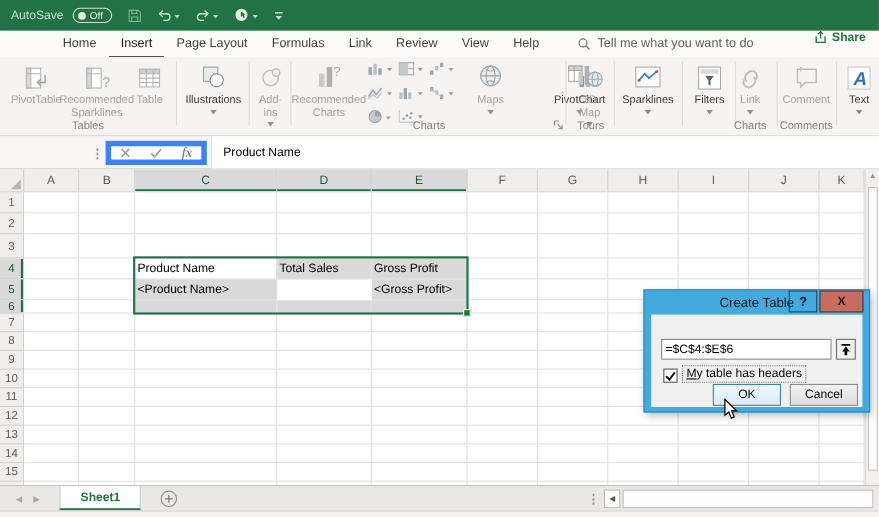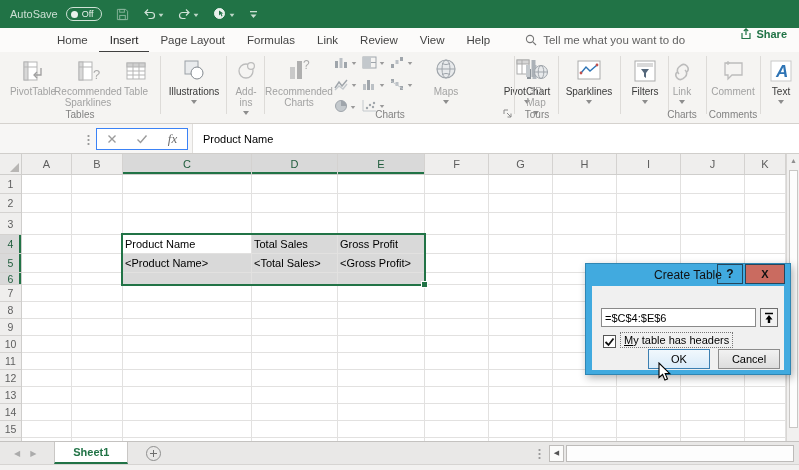--- a/index.html
+++ b/index.html
@@ -36,21 +36,21 @@
   .rbtn .dd{border-top-color:#8D8D8D;margin-top:1px;}
   .cmini{position:absolute;display:flex;align-items:center;gap:2px;}
   .cmini .dd{transform:scale(.75);border-top-color:#9A9A9A;}
   #dialog-launcher{position:absolute;left:502px;top:56px;width:11px;height:11px;}
 
   
   #formulabar{left:0;top:124px;width:799px;height:30px;background:#F7F6F5;border-bottom:1px solid #D0CECB;display:flex;align-items:center;}
   #name-box{position:absolute;left:4px;top:4px;width:76px;height:22px;background:#fff;border:1px solid #D2D0CD;display:flex;align-items:center;padding:0 6px;color:#222;}
   #name-box .dd{margin-left:auto;border-top-color:#777;}
   .vgrip{position:absolute;left:87px;top:10px;width:3px;height:11px;background:radial-gradient(circle,#9a9a9a 1px,transparent 1.2px);background-size:3px 4px;}
-  #fbx-buttons{position:absolute;left:96px;top:4px;width:92px;height:22px;background:#fff;border:1px solid #3b82f6;display:flex;align-items:center;justify-content:space-around;}
+  #fbx-buttons{position:absolute;left:96px;top:4px;width:92px;height:22px;background:#fff;border:5px solid #3b82f6;display:flex;align-items:center;justify-content:space-around;}
   #formula-field{position:absolute;left:192px;top:0;width:607px;height:29px;background:#fff;border-left:1px solid #E0DEDB;display:flex;align-items:center;padding-left:10px;color:#000;}
   .fx{font-family:"Liberation Serif",serif;font-style:italic;color:#6d6d6d;font-size:13px;}
 
   
   #colheaders{left:0;top:154px;width:786px;height:21px;background:#EFEEED;border-bottom:1px solid #CFCECC;}
   .chd{position:absolute;top:0;height:20px;display:flex;align-items:center;justify-content:center;color:#5E5E5E;border-right:1px solid #D4D2D0;font-size:11px;}
   .chd.sel{background:#D9D9D9;color:#1F5C3C;box-shadow:inset 0 -2px 0 #217346;}
   #corner{position:absolute;left:0;top:0;width:22px;height:20px;border-right:1px solid #CFCECC;}
   #corner .tri{position:absolute;right:2px;bottom:2px;width:0;height:0;border-left:9px solid transparent;border-bottom:9px solid #B8B6B4;}
   #rowheaders{left:0;top:175px;width:22px;height:266px;background:#EFEEED;overflow:hidden;border-right:1px solid #CFCECC;}
@@ -513,21 +513,20 @@
       <div class="gc sel" style="left: 316px; top: 60px; width: 87px; height: 19px;">Gross Profit</div>
       <div class="gc" style="left: 403px; top: 60px; width: 64px; height: 19px;"></div>
       <div class="gc" style="left: 467px; top: 60px; width: 64px; height: 19px;"></div>
       <div class="gc" style="left: 531px; top: 60px; width: 64px; height: 19px;"></div>
       <div class="gc" style="left: 595px; top: 60px; width: 64px; height: 19px;"></div>
       <div class="gc" style="left: 659px; top: 60px; width: 64px; height: 19px;"></div>
       <div class="gc" style="left: 723px; top: 60px; width: 41px; height: 19px;"></div>
       <div class="gc" style="left: 0px; top: 79px; width: 50px; height: 19px;"></div>
       <div class="gc" style="left: 50px; top: 79px; width: 51px; height: 19px;"></div>
       <div class="gc sel" style="left: 101px; top: 79px; width: 129px; height: 19px;">&lt;Product Name&gt;</div>
-      <div class="gc sel" style="left: 230px; top: 79px; width: 86px; height: 19px;">&lt;Total Sales&gt;</div>
       <div class="gc sel" style="left: 316px; top: 79px; width: 87px; height: 19px;">&lt;Gross Profit&gt;</div>
       <div class="gc" style="left: 403px; top: 79px; width: 64px; height: 19px;"></div>
       <div class="gc" style="left: 467px; top: 79px; width: 64px; height: 19px;"></div>
       <div class="gc" style="left: 531px; top: 79px; width: 64px; height: 19px;"></div>
       <div class="gc" style="left: 595px; top: 79px; width: 64px; height: 19px;"></div>
       <div class="gc" style="left: 659px; top: 79px; width: 64px; height: 19px;"></div>
       <div class="gc" style="left: 723px; top: 79px; width: 41px; height: 19px;"></div>
       <div class="gc" style="left: 0px; top: 98px; width: 50px; height: 12px;"></div>
       <div class="gc" style="left: 50px; top: 98px; width: 51px; height: 12px;"></div>
       <div class="gc sel" style="left: 101px; top: 98px; width: 129px; height: 12px;"></div>

